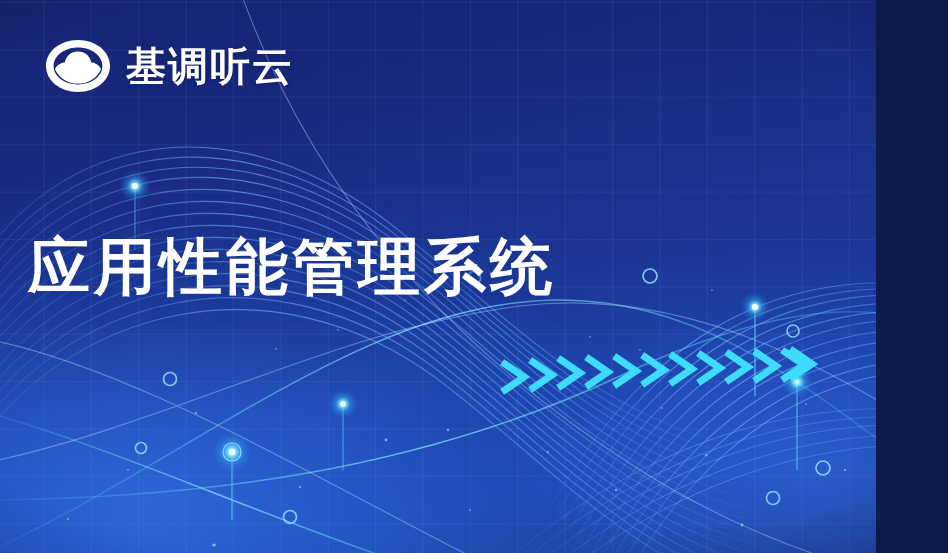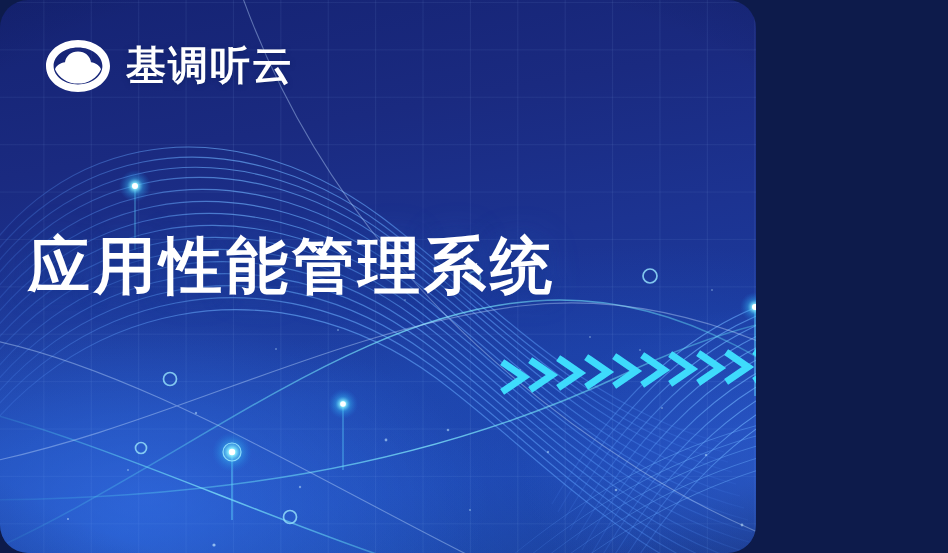--- a/index.html
+++ b/index.html
@@ -1,26 +1,25 @@
 <!DOCTYPE html>
 <html><head>
 <meta charset="utf-8">
 <title>APM Banner</title>
 <style>
   html,body{margin:0;padding:0;background:#0d1b4b;}
   *{box-sizing:border-box;}
   .stage{
-    position:relative;width:756px;height:553px;overflow:hidden;
-    font-family:Liberation Serif, serif;
+    position:relative;width:876px;height:553px;overflow:hidden;
+    font-family:Liberation Sans, sans-serif;
     background:
       radial-gradient(115% 85% at 16% 96%, rgba(40,110,225,0.55) 0%, rgba(40,110,225,0.0) 62%),
       radial-gradient(95% 70% at 86% 86%, rgba(36,96,215,0.45) 0%, rgba(36,96,215,0.0) 60%),
       radial-gradient(70% 55% at 50% 112%, rgba(30,86,200,0.40) 0%, rgba(30,86,200,0.0) 65%),
       linear-gradient(170deg,#152373 0%, #1a2a80 26%, #1c3391 48%, #1b3a9d 66%, #1a3596 82%, #16296f 100%);
-    border-radius: 28px;
   }
   .layer{position:absolute;inset:0;}
   .grid{
     background-image:
       linear-gradient(to right, rgba(150,190,255,0.085) 1px, transparent 1px),
       linear-gradient(to bottom, rgba(150,190,255,0.075) 1px, transparent 1px);
     background-size:47.4px 47.4px;
     background-position:-4px 2px;
     mix-blend-mode:screen;
   }

